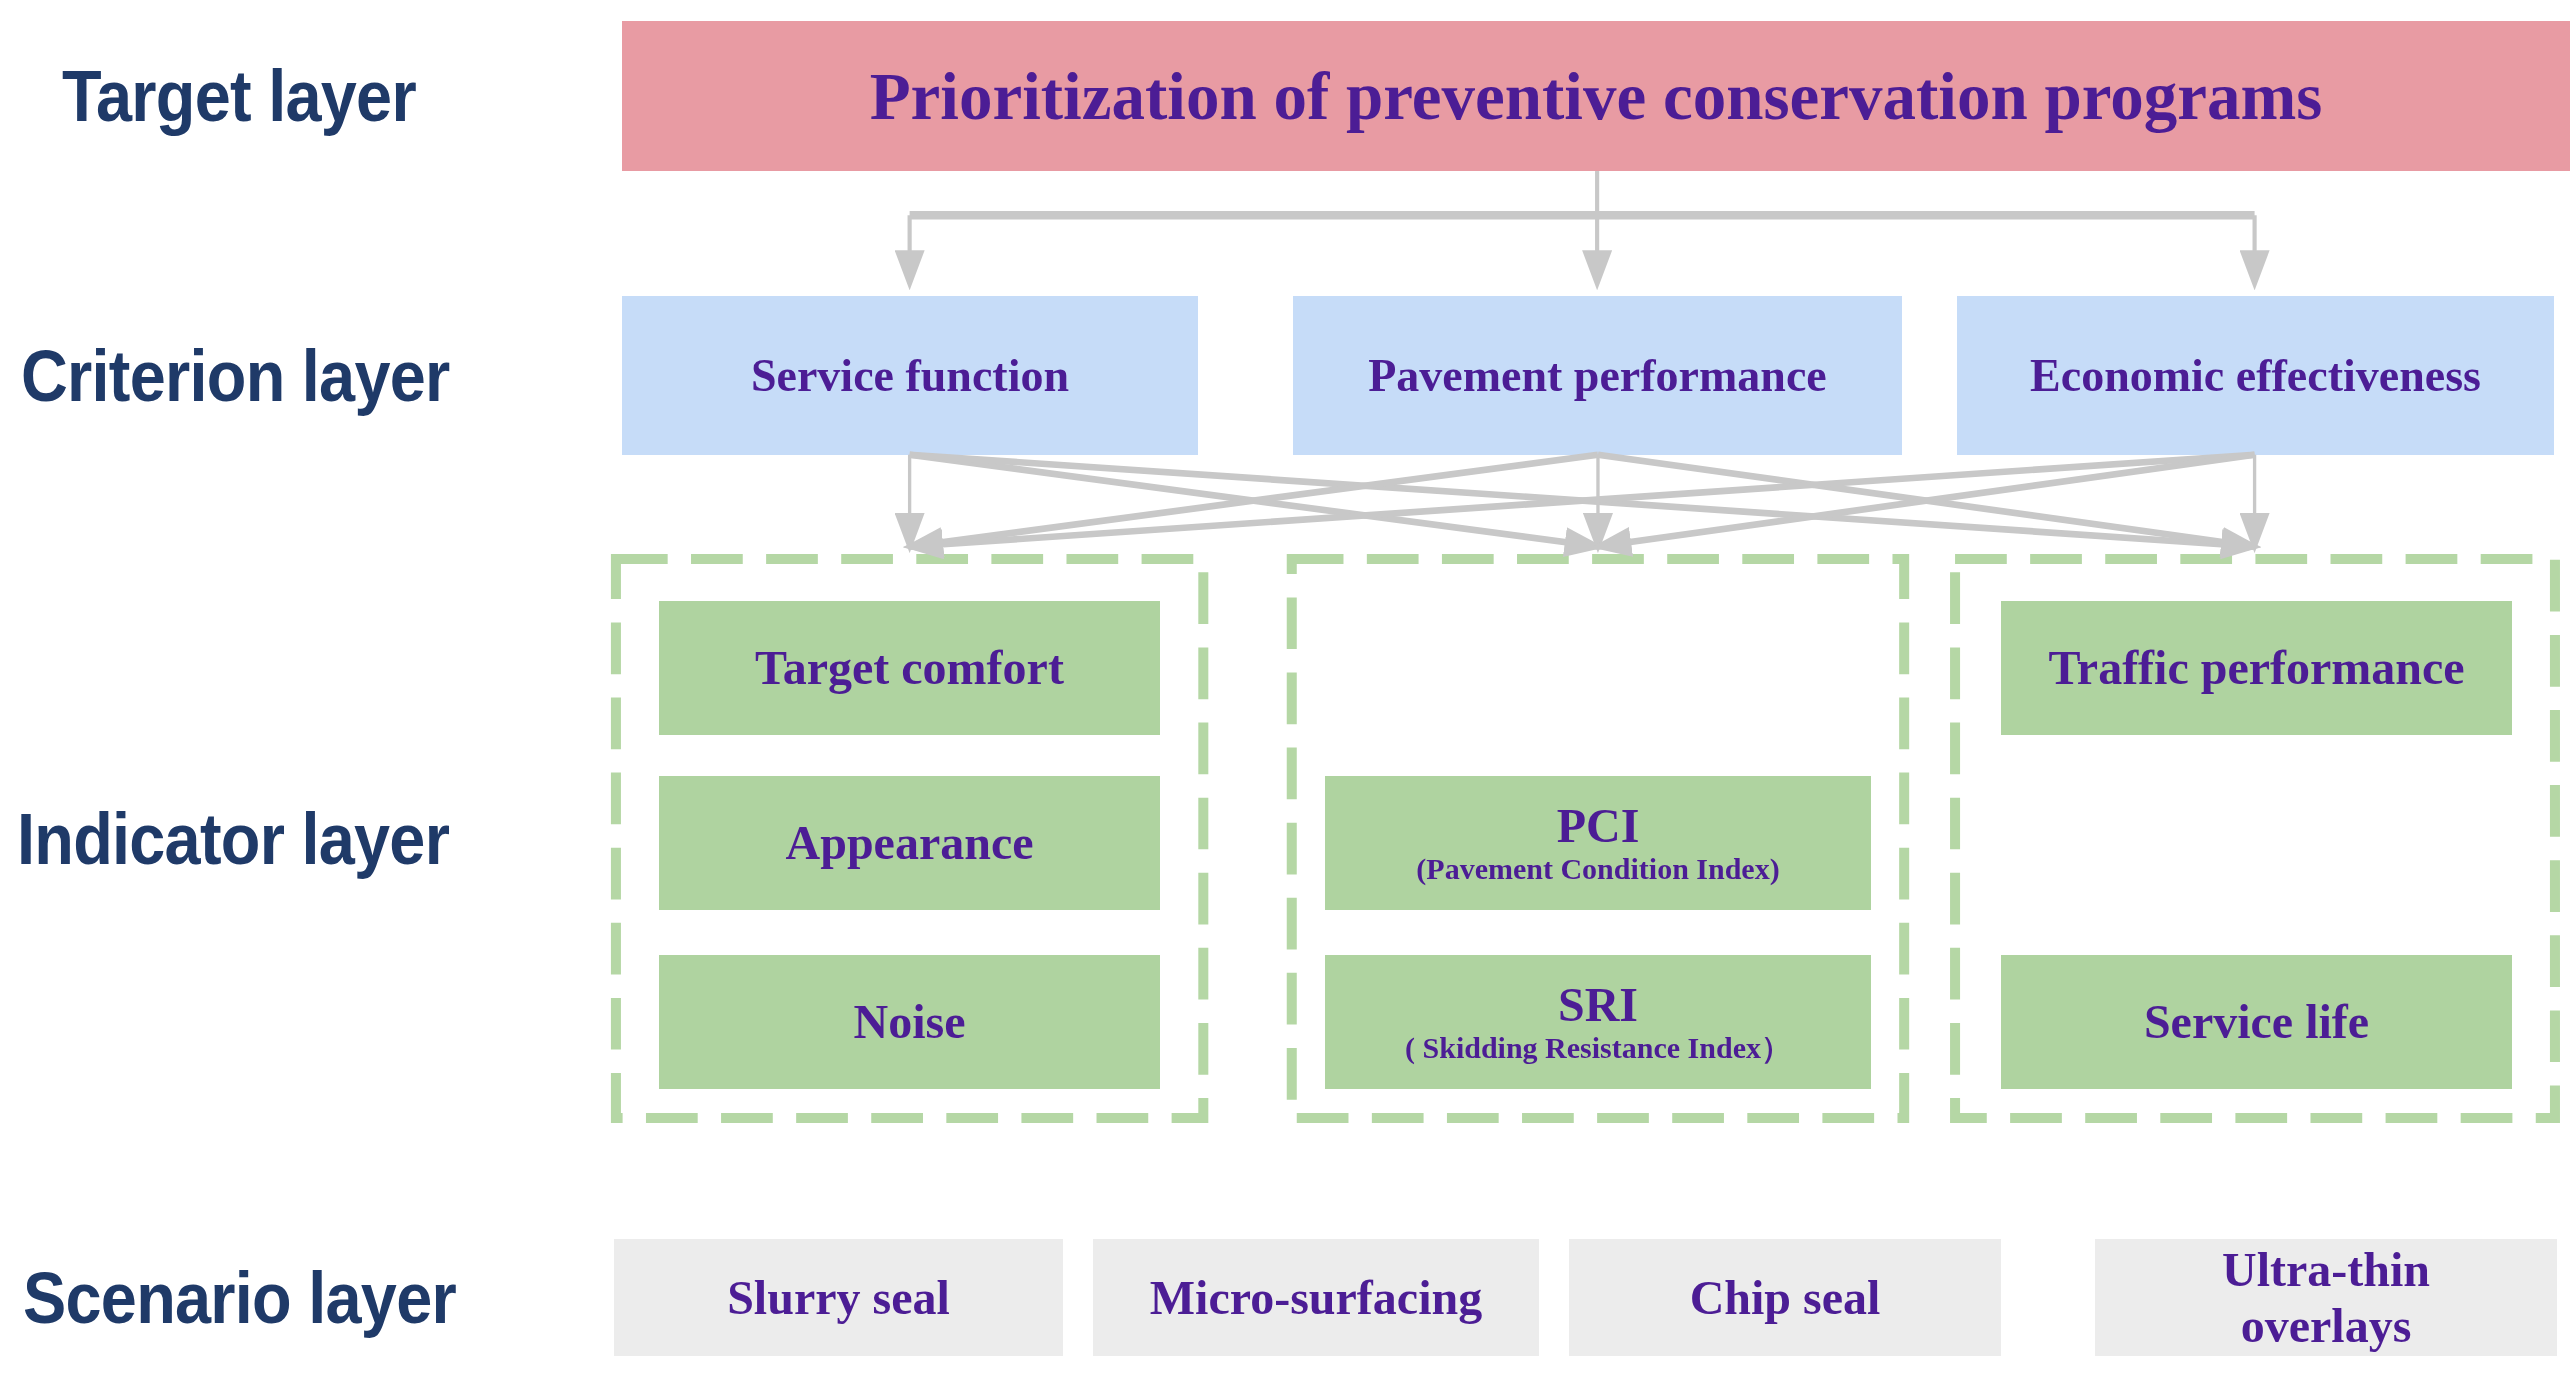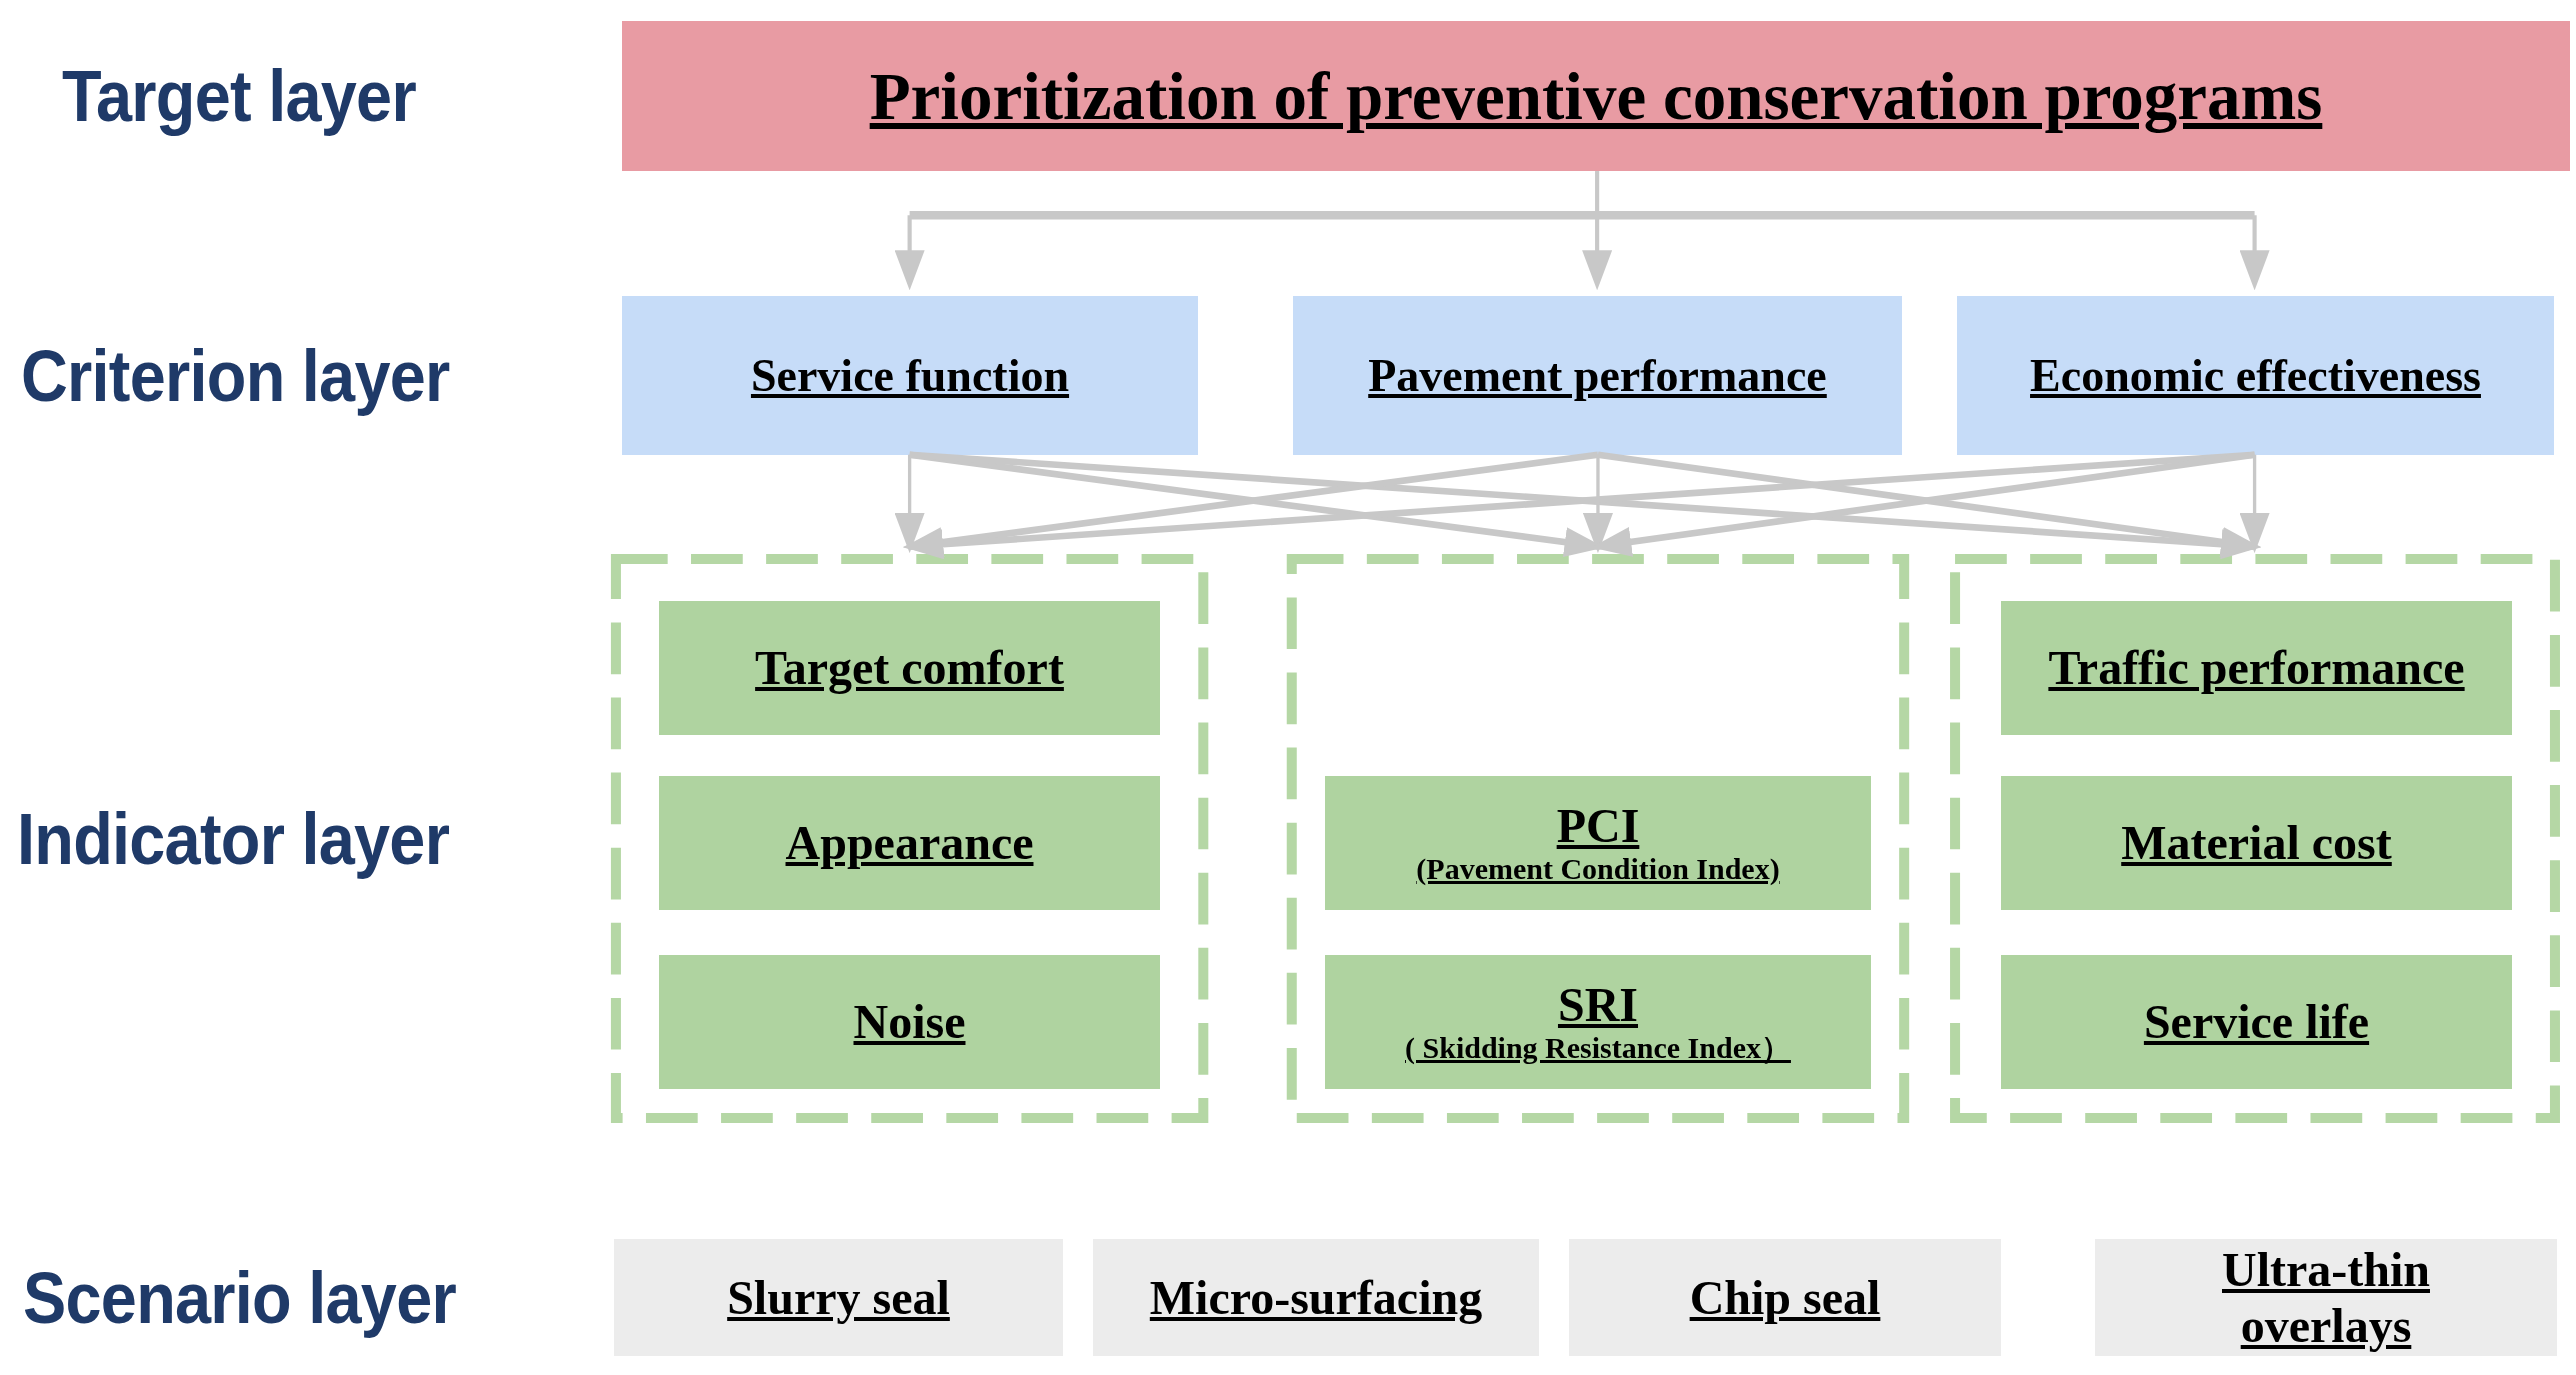--- a/index.html
+++ b/index.html
@@ -25,22 +25,21 @@
     transform:translateY(-50%) scaleX(0.9);
     transform-origin:left center;
     letter-spacing:-0.8px;
   }
   .box{
     position:absolute;z-index:1;
     display:flex;flex-direction:column;
     align-items:center;justify-content:center;
     text-align:center;
     font-weight:bold;
-    color:#000000;
-    text-decoration:underline;
+    color:#4c1d95;
   }
   .target-box{
     left:622px;top:21px;width:1948px;height:150px;
     background:var(--target-fill,#e89ba3);
     font-size:67px;
   }
   .criterion-box{
     top:296px;height:159px;
     background:var(--criterion-fill,#c6dcf8);
     font-size:46px;
@@ -93,23 +92,20 @@
     <div class="sub">(Pavement Condition Index)</div>
   </div>
   <div class="box indicator-box" style="left:1325px;top:955px;width:546px;height:134px">
     <div class="main">SRI</div>
     <div class="sub">( Skidding Resistance Index）</div>
   </div>
 
   <div class="box indicator-box" style="left:2001px;top:601px;width:511px;height:134px">
     <div class="main">Traffic performance</div>
   </div>
-  <div class="box indicator-box" style="left:2001px;top:776px;width:511px;height:134px">
-    <div class="main">Material cost</div>
-  </div>
   <div class="box indicator-box" style="left:2001px;top:955px;width:511px;height:134px">
     <div class="main">Service life</div>
   </div>
 
   <div class="box scenario-box" style="left:614px;width:449px">Slurry seal</div>
   <div class="box scenario-box" style="left:1093px;width:446px">Micro-surfacing</div>
   <div class="box scenario-box" style="left:1569px;width:432px">Chip seal</div>
   <div class="box scenario-box" style="left:2095px;width:462px">
     <div class="narrow">Ultra-thin overlays</div>
   </div>

